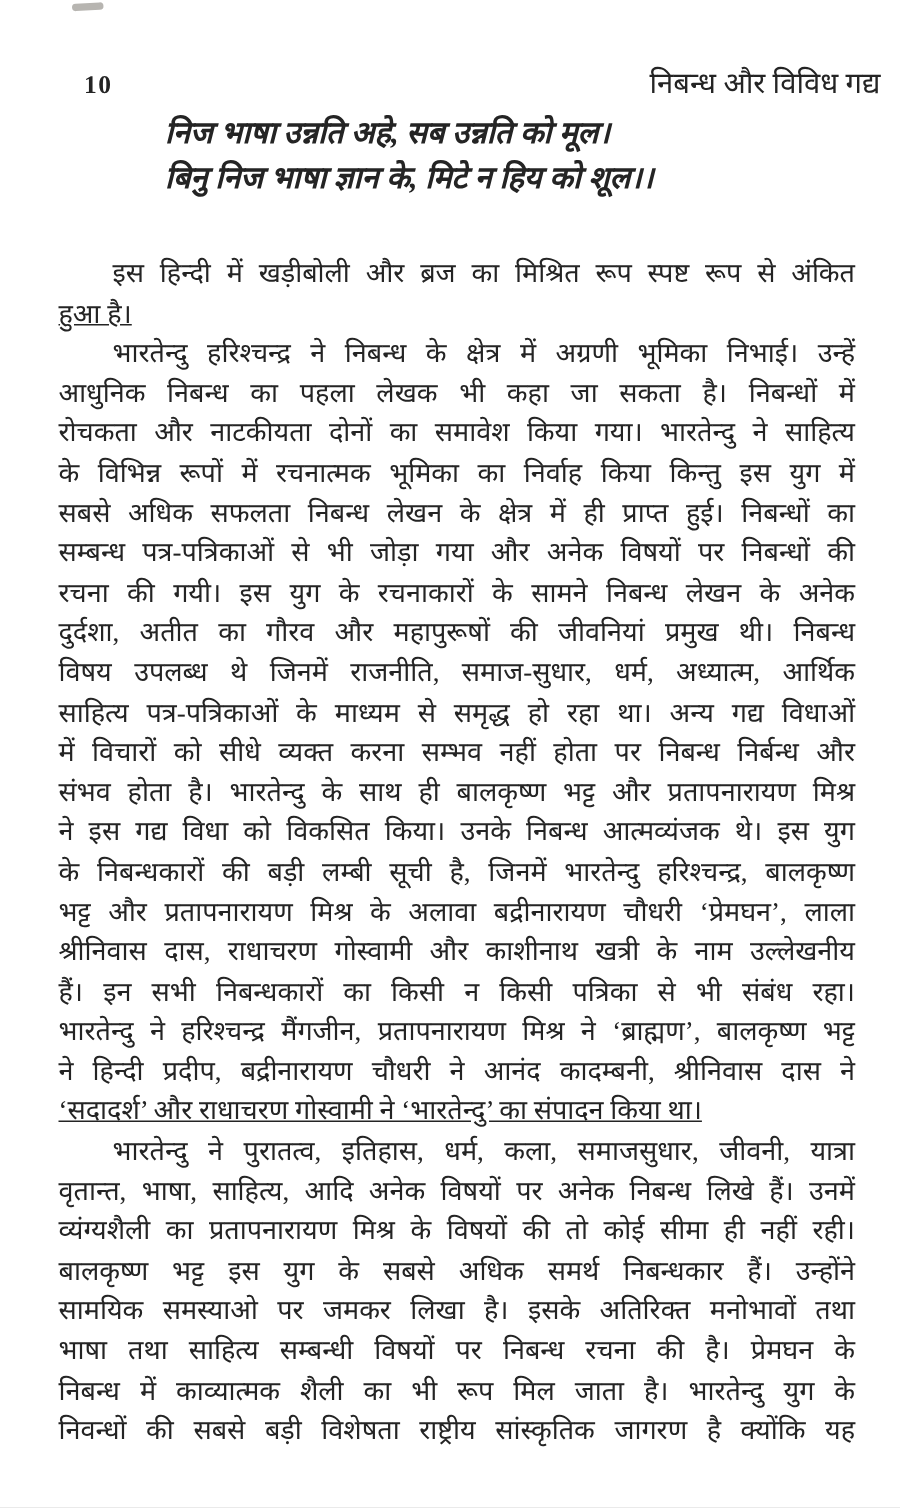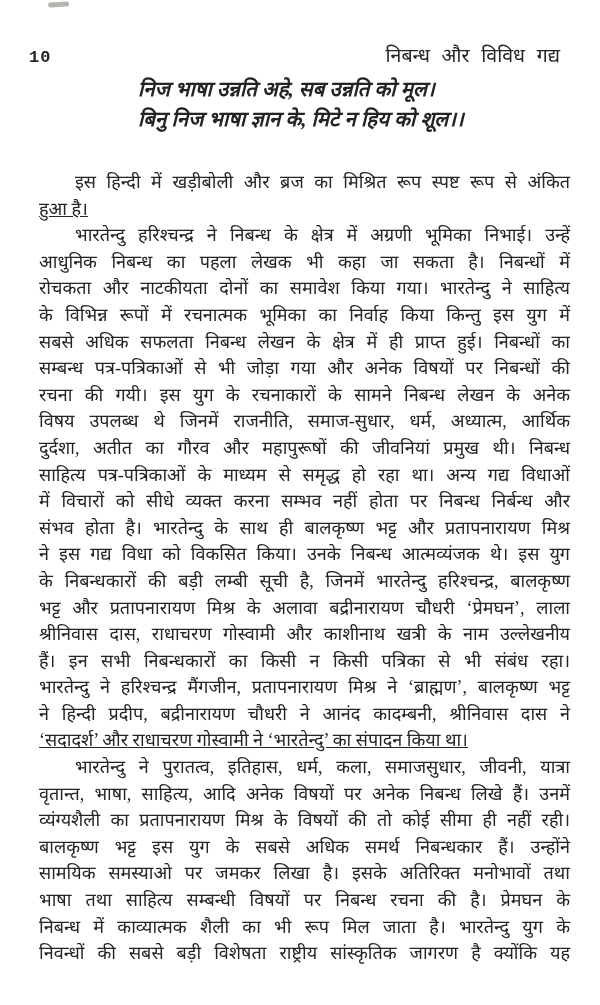--- a/index.html
+++ b/index.html
@@ -22,44 +22,42 @@
   .smudge{
     position:absolute;
     left:48px;top:2px;
     width:21px;height:5px;
     background:#b7b5b1;
     border-radius:3px;
     transform:rotate(-3deg);
   }
   .pagehead{
     position:absolute;
-    left:29px;top:41px;
+    left:56px;top:41px;
     width:531px;
     display:flex;
     justify-content:space-between;
     align-items:baseline;
-    font-family:Liberation Mono, monospace;
   }
   .pagenum{
     font-size:17px;
     letter-spacing:1px;
     font-weight:600;
   }
   .runtitle{
     font-size:19.5px;
   }
   .couplet{
     position:absolute;
     left:110px;top:74px;
     font-size:20.5px;
     line-height:30px;
     font-weight:700;
     font-style:italic;
     white-space:nowrap;
-    margin-left:28px;
   }
   .couplet .cline{height:30px;}
   .bodytext{
     position:absolute;
     left:39px;top:149px;
     width:531px;
     font-size:18px;
     line-height:26.6px;
     margin-top:20px;
   }
@@ -98,22 +96,22 @@
   <main class="bodytext">
       <div class="line indent">इस हिन्दी में खड़ीबोली और ब्रज का मिश्रित रूप स्पष्ट रूप से अंकित</div>
       <div class="line ragged">हुआ है।</div>
       <div class="line indent">भारतेन्दु हरिश्चन्द्र ने निबन्ध के क्षेत्र में अग्रणी भूमिका निभाई। उन्हें</div>
       <div class="line">आधुनिक निबन्ध का पहला लेखक भी कहा जा सकता है। निबन्धों में</div>
       <div class="line">रोचकता और नाटकीयता दोनों का समावेश किया गया। भारतेन्दु ने साहित्य</div>
       <div class="line">के विभिन्न रूपों में रचनात्मक भूमिका का निर्वाह किया किन्तु इस युग में</div>
       <div class="line">सबसे अधिक सफलता निबन्ध लेखन के क्षेत्र में ही प्राप्त हुई। निबन्धों का</div>
       <div class="line">सम्बन्ध पत्र-पत्रिकाओं से भी जोड़ा गया और अनेक विषयों पर निबन्धों की</div>
       <div class="line">रचना की गयी। इस युग के रचनाकारों के सामने निबन्ध लेखन के अनेक</div>
+      <div class="line">दुर्दशा, अतीत का गौरव और महापुरूषों की जीवनियां प्रमुख थी। निबन्ध</div>
       <div class="line">विषय उपलब्ध थे जिनमें राजनीति, समाज-सुधार, धर्म, अध्यात्म, आर्थिक</div>
-      <div class="line">दुर्दशा, अतीत का गौरव और महापुरूषों की जीवनियां प्रमुख थी। निबन्ध</div>
       <div class="line">साहित्य पत्र-पत्रिकाओं के माध्यम से समृद्ध हो रहा था। अन्य गद्य विधाओं</div>
       <div class="line">में विचारों को सीधे व्यक्त करना सम्भव नहीं होता पर निबन्ध निर्बन्ध और</div>
       <div class="line">संभव होता है। भारतेन्दु के साथ ही बालकृष्ण भट्ट और प्रतापनारायण मिश्र</div>
       <div class="line">ने इस गद्य विधा को विकसित किया। उनके निबन्ध आत्मव्यंजक थे। इस युग</div>
       <div class="line">के निबन्धकारों की बड़ी लम्बी सूची है, जिनमें भारतेन्दु हरिश्चन्द्र, बालकृष्ण</div>
       <div class="line">भट्ट और प्रतापनारायण मिश्र के अलावा बद्रीनारायण चौधरी ‘प्रेमघन’, लाला</div>
       <div class="line">श्रीनिवास दास, राधाचरण गोस्वामी और काशीनाथ खत्री के नाम उल्लेखनीय</div>
       <div class="line">हैं। इन सभी निबन्धकारों का किसी न किसी पत्रिका से भी संबंध रहा।</div>
       <div class="line">भारतेन्दु ने हरिश्चन्द्र मैंगजीन, प्रतापनारायण मिश्र ने ‘ब्राह्मण’, बालकृष्ण भट्ट</div>
       <div class="line">ने हिन्दी प्रदीप, बद्रीनारायण चौधरी ने आनंद कादम्बनी, श्रीनिवास दास ने</div>

